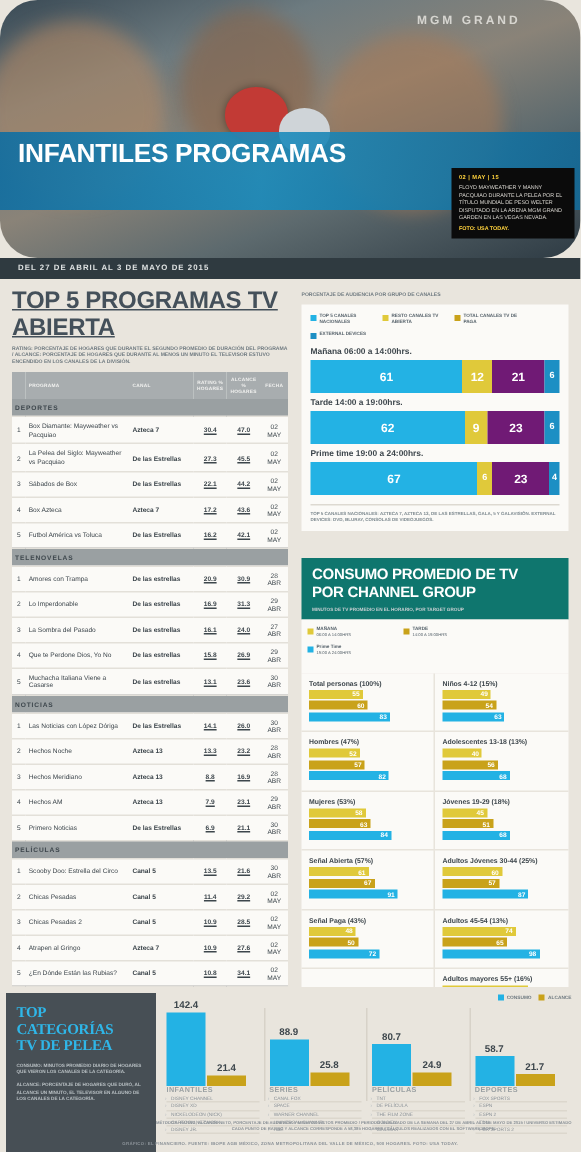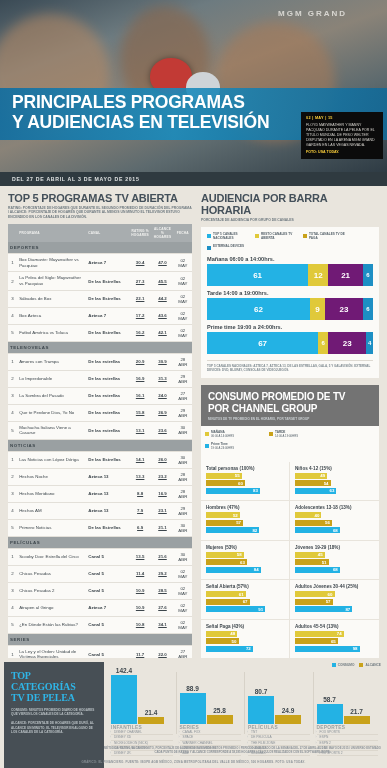--- a/index.html
+++ b/index.html
@@ -5,21 +5,21 @@
   * { box-sizing: border-box; margin: 0; padding: 0; }
   body {
     width: 387px; height: 768px;
     font-family: "Liberation Sans", sans-serif;
     background: #e9e5dd;
     overflow: hidden;
     position: relative;
   }
   
   .hero { position: relative; width: 387px; height: 172px; overflow: hidden;
-    background: linear-gradient(160deg,#3a4a55 0%,#6d7b80 25%,#8a8378 48%,#5d6a6e 70%,#2e3b44 100%); }
+    background: linear-gradient(160deg,#3a4a55 0%,#6d7b80 25%,#8a8378 48%,#5d6a6e 70%,#2e3b44 100%); border-radius: 25px; }
   .hero-fig { position:absolute; border-radius:50%; filter: blur(6px); opacity:.55; }
   .f1 { left:-10px; top:14px; width:120px; height:120px; background:#b98a63; }
   .f2 { left:120px; top:6px; width:90px; height:105px; background:#8d6243; }
   .f3 { left:215px; top:22px; width:120px; height:120px; background:#a97a56; }
   .glove { position:absolute; border-radius:50% 50% 45% 45%; }
   .g1 { left:150px; top:58px; width:42px; height:36px; background:#c23a35; box-shadow:0 0 6px rgba(0,0,0,.4); }
   .g2 { left:186px; top:72px; width:34px; height:30px; background:#cfd4d8; }
   .hero-band { position:absolute; left:0; top:88px; width:387px; height:52px;
     background: linear-gradient(90deg, rgba(18,110,160,.92) 0%, rgba(25,140,190,.88) 45%, rgba(20,105,150,.92) 100%); }
   .hero-title { position:absolute; left:12px; top:92px; width:290px; z-index:4;
@@ -33,21 +33,21 @@
   .credit .c-foot { color:#ffd23c; font-weight:bold; margin-top:2px; }
   .datebar { position:absolute; left:0; top:172px; width:387px; height:14px;
     background:#2f3a40; color:#dfe2e2; font-size:5.2px; font-weight:bold;
     letter-spacing:.7px; padding:4px 0 0 12px; z-index:6; }
 
   
   .main { position:absolute; left:0; top:186px; width:387px; height:472px; display:flex; }
   .col-l { width:197px; padding:6px 5px 0 8px; }
   .col-r { width:190px; padding:6px 8px 0 4px; }
 
-  .sec-title { color:#44505a; font-weight:bold; font-size:11px; letter-spacing:-.2px; }
+  .sec-title { color:#44505a; font-weight:bold; font-size:16px; letter-spacing:-.2px;text-decoration:underline; }
   .sec-sub { color:#6f7a80; font-size:3.4px; line-height:4.4px; margin-top:2px; font-weight:bold; }
 
   
   .tbl { width:100%; border-collapse:collapse; margin-top:5px; background:#fbfaf7; }
   .tbl th { font-size:3.2px; color:#7e8a90; font-weight:bold; padding:3px 2px; text-align:left;
      background:#a8adaf; color:#f2f2f0; letter-spacing:.2px; }
   .th-r { text-align:center !important; }
   .grp td { background:#9aa0a2; color:#fff; font-weight:bold; font-size:4.6px;
      letter-spacing:.6px; padding:3px 4px; }
   .tbl td { font-size:4.4px; padding:3px 2px; border-bottom:1px solid #e3e0d9; color:#3d464c; vertical-align:middle; }
@@ -69,21 +69,21 @@
   .stack div { display:flex; align-items:center; justify-content:center;
      color:#fff; font-weight:bold; font-size:8px; }
   .s-a { background:#23b2e4; }
   .s-b { background:#e0c93a; }
   .s-c { background:#701a75; }
   .s-d { background:#1d8fc4; }
   .foot-note { font-size:3px; line-height:4px; color:#7e8a90; margin-top:6px;
      border-top:1px solid #ddd9d1; padding-top:3px; font-weight:bold; }
 
   
-  .dark-head { background:#737373; color:#fff; padding:6px 7px 5px; margin-top:7px; }
+  .dark-head { background:#0f766e; color:#fff; padding:6px 7px 5px; margin-top:18px; }
   .dark-head h3 { font-size:10px; line-height:11.5px; letter-spacing:-.2px; }
   .dark-head p { font-size:3.1px; color:#c9cfd2; margin-top:3px; font-weight:bold; }
 
   .tg-grid { display:flex; flex-wrap:wrap; background:#fbfaf7; }
   .tg { width:50%; padding:4px 5px 5px; border-bottom:1px solid #e8e4dc; }
   .tg:nth-child(odd) { border-right:1px solid #e8e4dc; }
   .tg-lbl { font-size:4.6px; font-weight:bold; color:#3d464c; margin-bottom:2px; }
   .bar { height:6px; margin-bottom:1.5px; display:flex; align-items:center;
      justify-content:flex-end; color:#fff; font-weight:bold; font-size:4.4px; padding-right:2px; }
   .b1 { background:#e0c93a; }
@@ -123,22 +123,21 @@
 
 <div class="hero">
   <div class="hero-fig f1"></div>
   <div class="hero-fig f2"></div>
   <div class="hero-fig f3"></div>
   <div class="glove g1"></div>
   <div class="glove g2"></div>
   <div class="mgm">MGM GRAND</div>
   <div class="hero-band"></div>
   <div class="hero-title">
-    <span>PRINCIPALES PROGRAMAS</span>
-    <span>Y AUDIENCIAS EN TELEVISIÓN</span>
+    <span>INFANTILES PROGRAMAS</span>
   </div>
   <div class="credit">
     <div class="c-top">02 | MAY | 15</div>
     <div>FLOYD MAYWEATHER Y MANNY PACQUIAO DURANTE LA PELEA POR EL TÍTULO MUNDIAL DE PESO WELTER DISPUTADO EN LA ARENA MGM GRAND GARDEN EN LAS VEGAS NEVADA.</div>
     <div class="c-foot">FOTO: USA TODAY.</div>
   </div>
 </div>
 <div class="datebar">DEL 27 DE ABRIL AL 3 DE MAYO DE 2015</div>
 
 <div class="main">
@@ -373,21 +372,20 @@
             <td class="c-chan">Canal 5</td>
             <td class="c-num">9.1</td>
             <td class="c-num">17.0</td>
             <td class="c-date">29 ABR</td>
           </tr>
         </tbody>
     </table>
   </div>
 
   <div class="col-r">
-    <div class="sec-title">AUDIENCIA POR BARRA HORARIA</div>
     <div class="sec-sub">PORCENTAJE DE AUDIENCIA POR GRUPO DE CANALES</div>
 
     <div class="panel">
       <div class="legend" id="bh-legend">
           <div class="lg">
             <span class="sw" style="background:#23b2e4"></span>
             <span class="lg-t">TOP 5 CANALES NACIONALES</span>
           </div>
           <div class="lg">
             <span class="sw" style="background:#e0c93a"></span>

